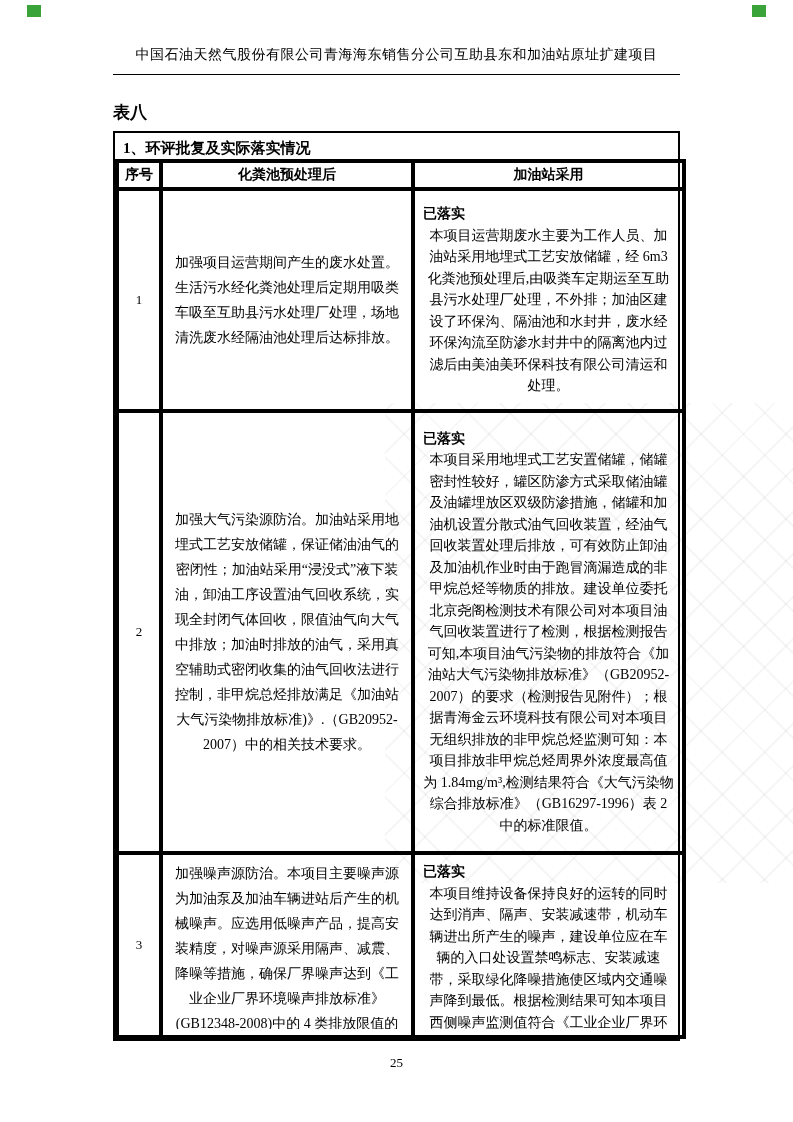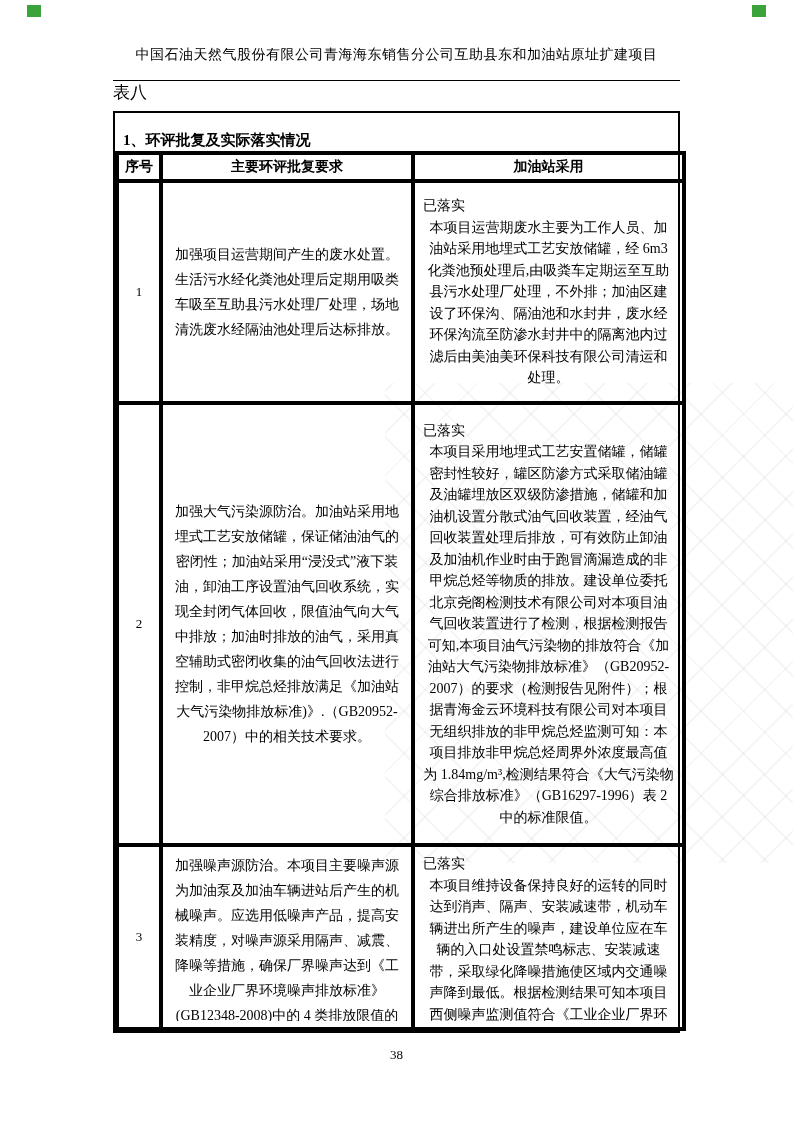--- a/index.html
+++ b/index.html
@@ -15,44 +15,45 @@
   .corner-mark {
     position: absolute; top: 5px; width: 14px; height: 12px;
     background: #3aa33a;
   }
   .corner-mark.left  { left: 27px; }
   .corner-mark.right { left: 752px; }
 
   .content { margin-left: 113px; width: 567px; }
 
   .header {
-    padding-top: 46px; padding-bottom: 16px;
+    padding-top: 46px; padding-bottom: 10px;
     border-bottom: 1px solid #000;
     text-align: center;
     font-size: 14px;
     letter-spacing: 0.5px;
   }
 
   .section-label {
+    margin-top: 26px;
     font-size: 17px;
     height: 24px;
     line-height: 24px;
+    font-weight: bold;
   }
 
   .outer-table {
     margin-top: 6px;
     border: 2px solid #000;
     position: relative;
   }
 
   .table-heading {
     font-weight: bold;
     font-size: 15px;
     padding: 6px 8px 1px 8px;
-    margin-top: 12px;
   }
   .table-caption {
     font-weight: bold;
     font-size: 15px;
     text-align: center;
     padding-bottom: 3px;
   }
 
   table { border-collapse: collapse; width: 100%; table-layout: fixed; }
   th, td { border: 4px solid #000000; font-size: 14px; }
@@ -67,21 +68,21 @@
   td.req-cell {
     vertical-align: middle;
     padding: 4px 8px;
   }
   .req-text { text-align: center; line-height: 25px; }
 
   td.status-cell {
     vertical-align: middle;
     padding: 3px 8px;
   }
-  .status-title { font-weight: normal; text-align: left; line-height: 21.5px; }
+  .status-title { font-weight: bold; text-align: left; line-height: 21.5px; }
   .status-body  { text-align: center; line-height: 21.5px; }
 
   tr.row-1 td { height: 210px; }
   tr.row-2 td { height: 430px; }
   tr.row-3 td { height: 172px; }
   tr.row-3 td .clip { max-height: 168px; overflow: hidden; }
 
   .watermark {
     position: absolute;
     left: 270px; top: 270px;
@@ -121,21 +122,21 @@
 
       <table>
         <colgroup>
           <col class="c-no">
             <col class="c-req">
             <col class="c-st">
         </colgroup>
         <thead>
           <tr>
             <th>序号</th>
-            <th>主要环评批复要求</th>
+            <th>化粪池预处理后</th>
             <th>加油站采用</th>
           </tr>
         </thead>
         <tbody>
           <tr class="row-1">
             <td class="no-cell">1</td>
             <td class="req-cell">
               <div class="req-text">加强项目运营期间产生的废水处置。生活污水经化粪池处理后定期用吸类车吸至互助县污水处理厂处理，场地清洗废水经隔油池处理后达标排放。</div>
             </td>
             <td class="status-cell">
@@ -163,17 +164,17 @@
                 <div class="status-title">已落实</div>
                 <div class="status-body">本项目维持设备保持良好的运转的同时达到消声、隔声、安装减速带，机动车辆进出所产生的噪声，建设单位应在车辆的入口处设置禁鸣标志、安装减速带，采取绿化降噪措施使区域内交通噪声降到最低。根据检测结果可知本项目西侧噪声监测值符合《工业企业厂界环境噪</div>
               </div>
             </td>
           </tr>
         </tbody>
       </table>
     </div>
 
     <div class="footer">
-      <span>38</span>
+      <span>25</span>
     </div>
 
   </div>
 </div>
 
 </body></html>

